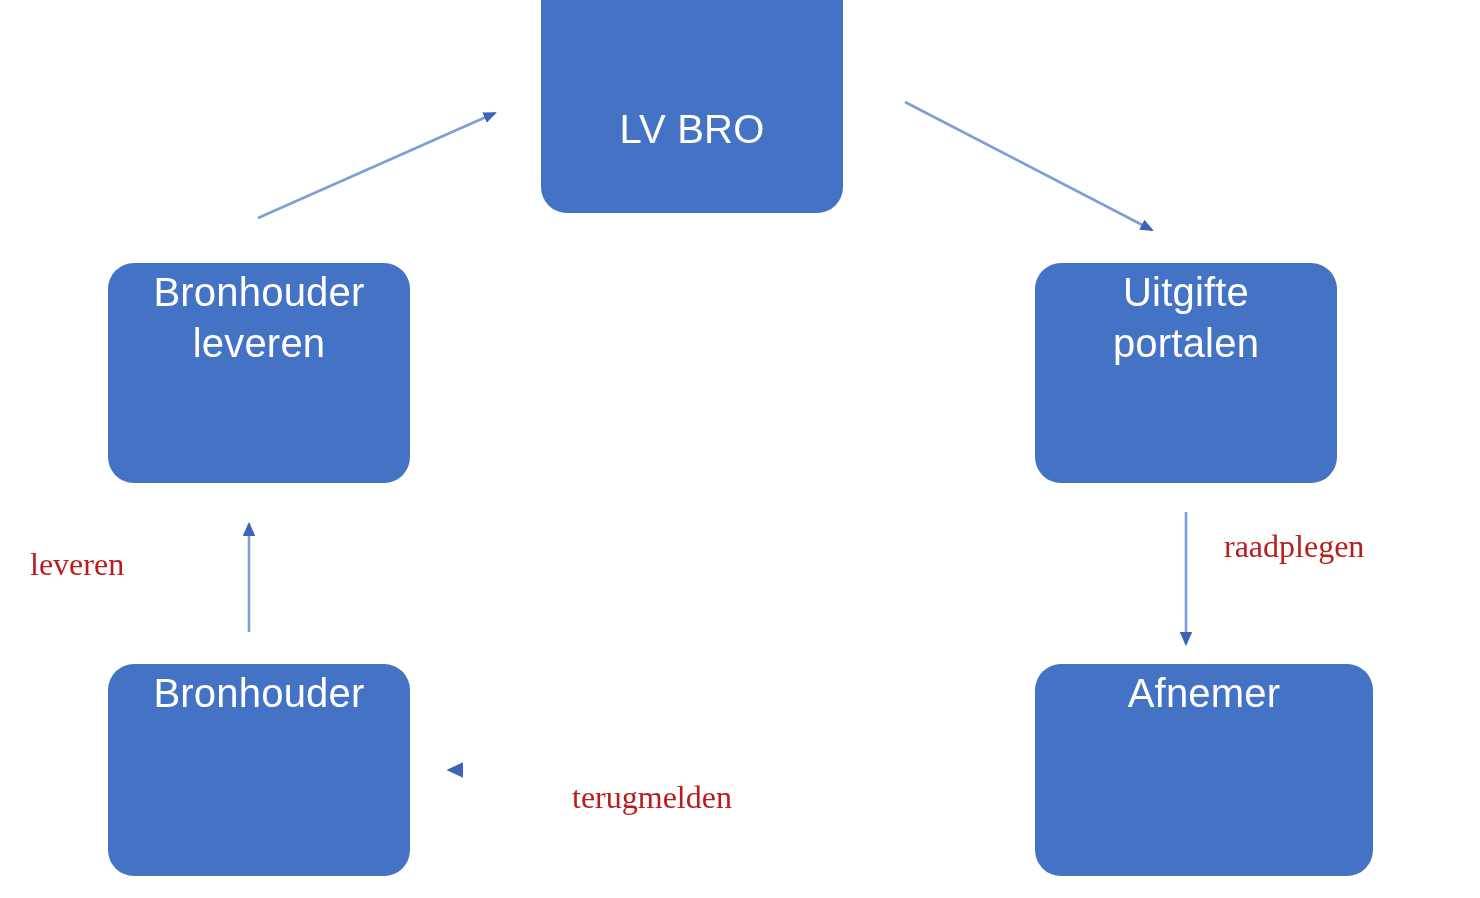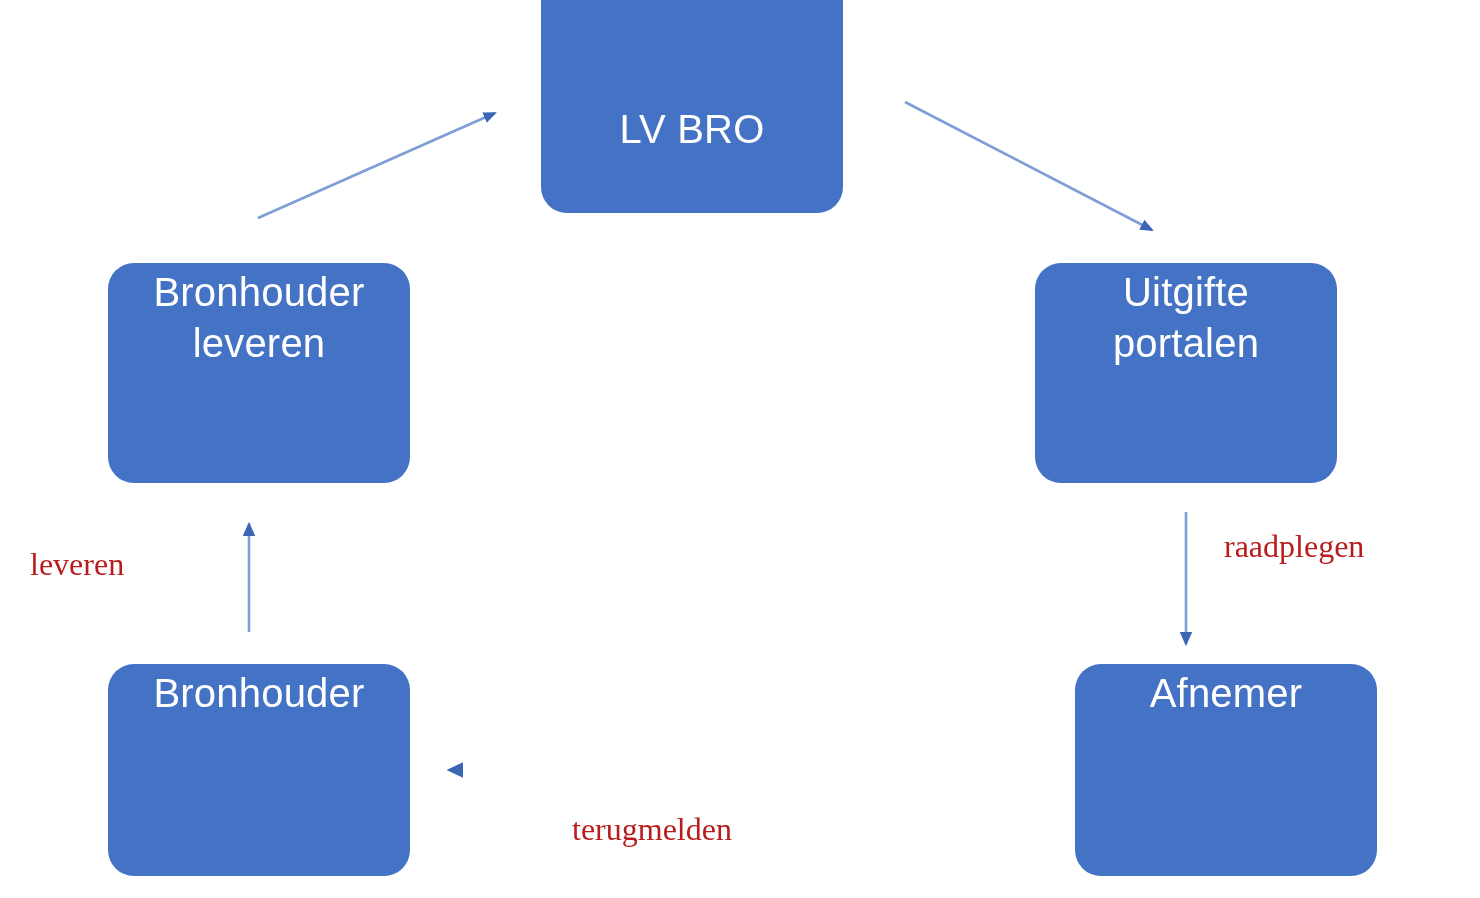--- a/index.html
+++ b/index.html
@@ -58,34 +58,33 @@
   }
   #node-bronhouder {
     left: 108px;
     top: 664px;
     width: 302px;
     height: 212px;
   }
   #node-afnemer {
     left: 1035px;
     top: 664px;
-    width: 302px;
+    width: 338px;
     height: 212px;
-    margin-left: 40px;
   }
   .edge-label {
     position: absolute;
     color: #b91c1c;
     font-size: 32px;
     font-family: Liberation Serif, serif;
     white-space: nowrap;
   }
   #label-leveren { left: 30px; top: 546px; }
   #label-raadplegen { left: 1224px; top: 528px; }
-  #label-terugmelden { left: 572px; top: 811px; }
+  #label-terugmelden { left: 572px; top: 779px; }
   #edges {
     position: absolute;
     left: 0;
     top: 0;
     width: 1480px;
     height: 898px;
     pointer-events: none;
   }
 </style>
 </head>

